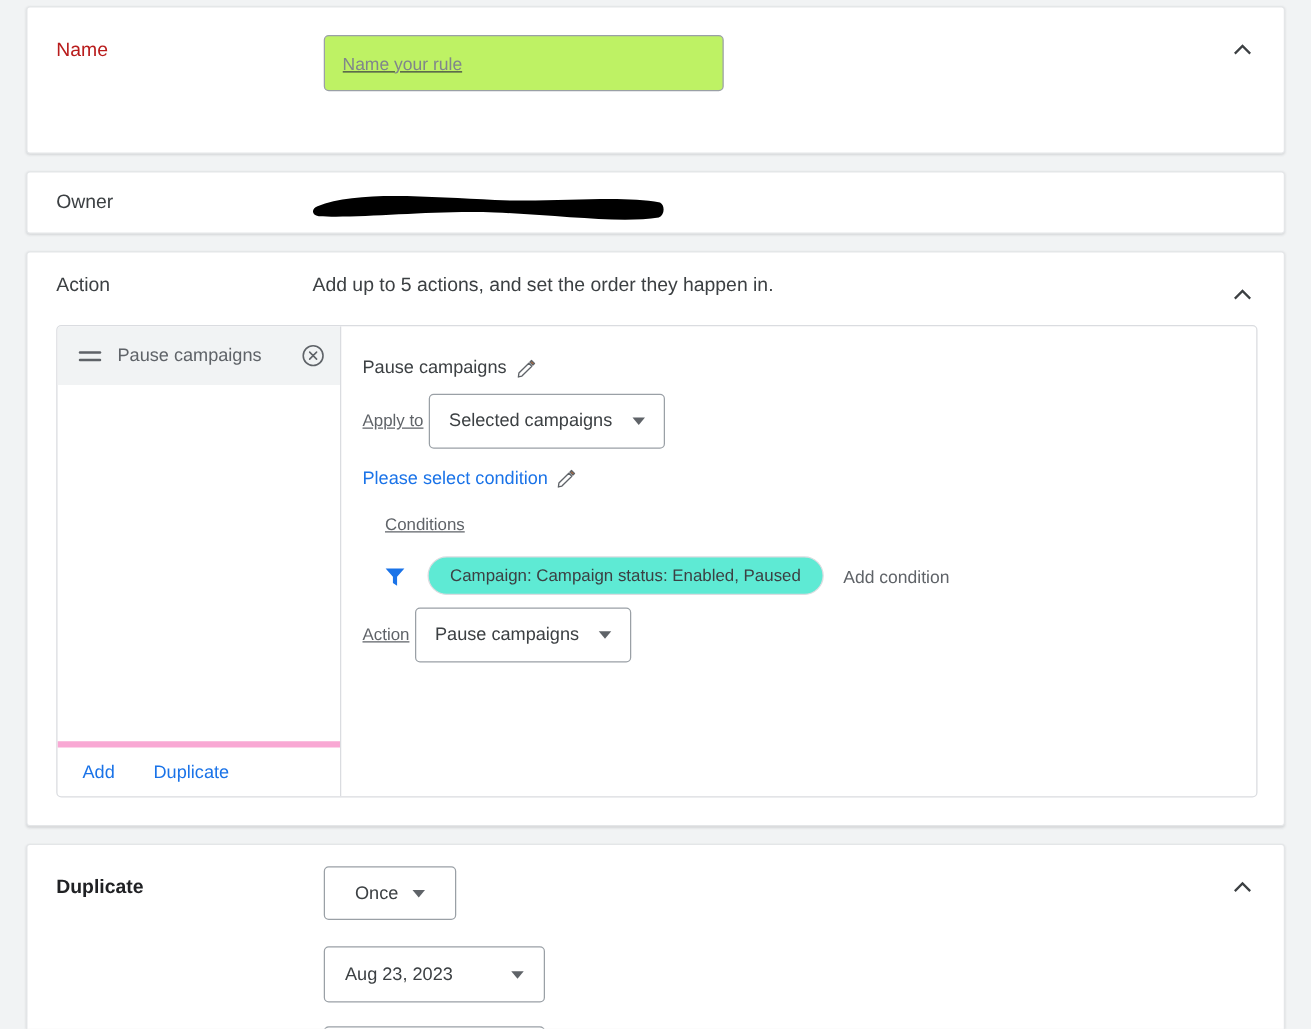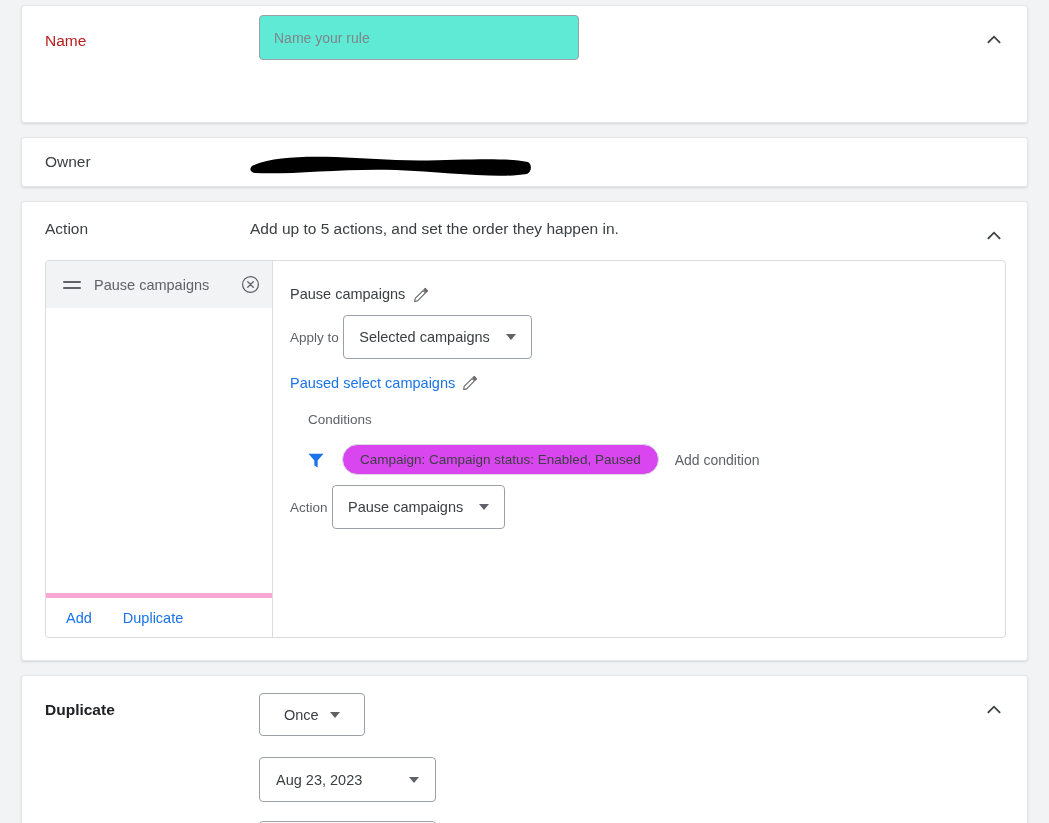--- a/index.html
+++ b/index.html
@@ -42,30 +42,31 @@
     display: block;
   }
   .name-label {
     position: absolute;
     left: 23px; top: 26px;
     font-size: 15.5px;
     color: #b91c1c;
   }
   .name-input {
     position: absolute;
-    left: 237px; top: 9px;
+    left: 237px; top: 22px;
     width: 320px; height: 45px;
     border: 1px solid #9aa0a6;
     border-radius: 4px;
-    background: #5eead4;
+    background: #bef264;
     font-family: "Liberation Sans", sans-serif;
     font-size: 14px;
     color: #3c4043;
     padding: 0 14px;
     outline: none;
+    text-decoration: underline;
   }
   .name-input::placeholder { color: #80868b; }
 
   
   .card-owner {
     height: 50px;
     margin-top: 14px;
   }
   .owner-label {
     position: absolute;
@@ -176,20 +177,21 @@
   }
   .detail-title {
     font-size: 14.5px;
     color: #3c4043;
   }
   .pencil-icon { width: 17px; height: 17px; cursor: pointer; }
 
   .field-label {
     font-size: 13.5px;
     color: #5f6368;
+    text-decoration: underline;
     display: inline-block;
   }
   .apply-to-label { margin-top: 23px; }
 
   .select-box {
     border: 1px solid #9aa0a6;
     border-radius: 4px;
     background: #fff;
     height: 44px;
     display: inline-flex;
@@ -235,21 +237,21 @@
   .funnel-icon { width: 20px; height: 20px; flex: 0 0 auto; }
   .chip {
     border: 1px solid #dadce0;
     border-radius: 16px;
     height: 31px;
     display: inline-flex;
     align-items: center;
     padding: 0 17px;
     font-size: 13.5px;
     color: #3c4043;
-    background: #d946ef;
+    background: #5eead4;
     cursor: pointer;
     white-space: nowrap;
   }
   .add-condition {
     font-size: 14px;
     color: #5f6368;
     cursor: pointer;
     white-space: nowrap;
   }
 
@@ -367,21 +369,21 @@
         </div>
 
         <div class="field-label apply-to-label">Apply to</div>
 
         <div class="select-box apply-select">
           <span class="select-text">Selected campaigns</span>
           <span class="caret"></span>
         </div>
 
         <div class="select-campaigns-row">
-          <span class="blue-link">Paused select campaigns</span>
+          <span class="blue-link">Please select condition</span>
           <span class="pencil-icon">
             <svg viewBox="0 0 24 24" width="17" height="17" aria-hidden="true">
               <path d="M3 17.6 L14.2 6.4 L17.6 9.8 L6.4 21 L2.4 22 Z" fill="#ffffff" stroke="#5f6368" stroke-width="1.5" stroke-linejoin="round"></path>
               <path d="M15.4 5.2 L17.2 3.4 L20.6 6.8 L18.8 8.6 Z" fill="#b06a3b" stroke="#5f6368" stroke-width="1.5" stroke-linejoin="round"></path>
             </svg>
           </span>
         </div>
 
         <div class="field-label conditions-label">Conditions</div>
 

